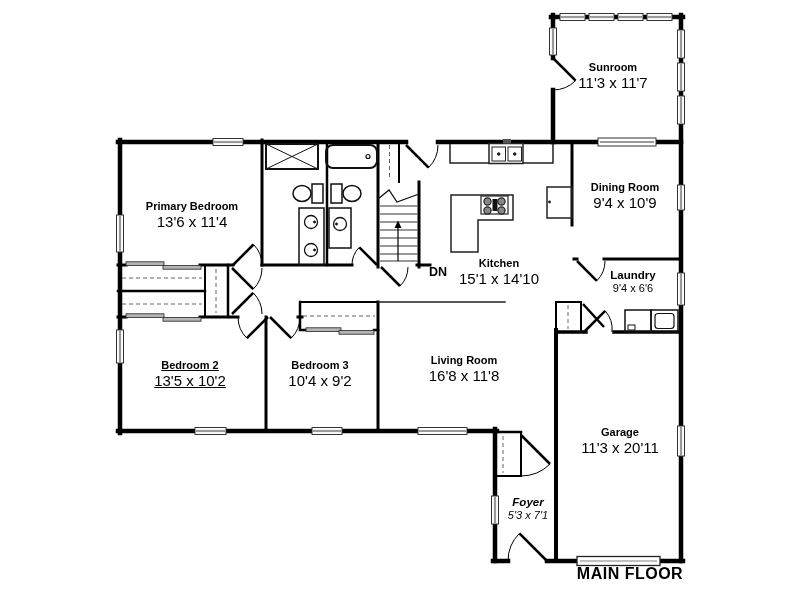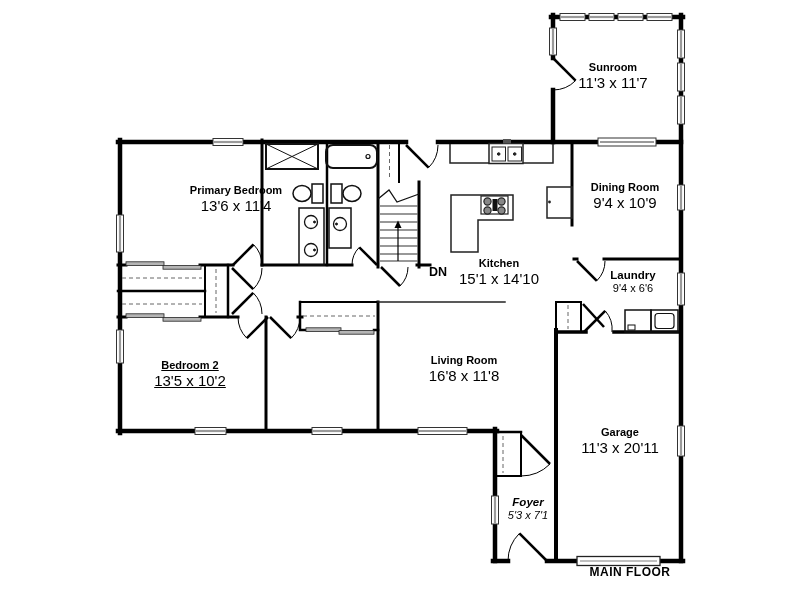--- a/index.html
+++ b/index.html
@@ -5,21 +5,21 @@
   html,body{margin:0;padding:0;background:#fff;}
   .plan{position:relative;width:800px;height:600px;background:#fff;overflow:hidden;
         font-family:"Liberation Sans",sans-serif;color:#000;}
   .plan svg{position:absolute;left:0;top:0;}
   .lbl{position:absolute;transform:translateX(-50%);text-align:center;white-space:nowrap;line-height:1.15;}
   .room-name{font-weight:bold;font-size:11px;}
   .room-dims{font-size:15px;}
   .small .room-name{font-size:11.5px;}
   .small .room-dims{font-size:11px;}
   .dn-label{position:absolute;transform:translateX(-50%);font-size:12.5px;font-weight:600;white-space:nowrap;}
-  .plan-title{position:absolute;transform:translateX(-50%);font-weight:bold;font-size:12px;letter-spacing:.5px;white-space:nowrap;}
+  .plan-title{position:absolute;transform:translateX(-50%);font-weight:bold;font-size:16px;letter-spacing:.5px;white-space:nowrap;}
 </style>
 </head>
 <body>
 
 <div class="plan">
 
 <svg width="800" height="600" viewBox="0 0 800 600">
 
   <g stroke="#000" stroke-width="4.5" stroke-linecap="square" fill="none">
     <path d="M118,142 H406 M438,142 H681"></path>
@@ -300,21 +300,21 @@
           <rect x="625" y="310" width="26" height="22" stroke-width="1.5"></rect>
           <rect x="628" y="325" width="7" height="5" stroke-width="1"></rect>
         </g>
     <g>
           <rect x="651" y="310" width="27" height="22" stroke-width="1.5"></rect>
           <rect x="655" y="313.5" width="19" height="15" rx="3" stroke-width="1.2"></rect>
         </g>
   </g>
 </svg>
 
-  <div class="lbl" style="left:192px;top:184px;margin-left:44px;">
+  <div class="lbl" style="left:192px;top:200px;">
     <div class="room-name">Primary Bedroom</div>
     <div class="room-dims">13'6 x 11'4</div>
   </div>
   <div class="lbl" style="left:613px;top:61px;">
     <div class="room-name">Sunroom</div>
     <div class="room-dims">11'3 x 11'7</div>
   </div>
   <div class="lbl" style="left:625px;top:181px;">
     <div class="room-name">Dining Room</div>
     <div class="room-dims">9'4 x 10'9</div>
@@ -324,20 +324,24 @@
     <div class="room-dims">15'1 x 14'10</div>
   </div>
   <div class="lbl small" style="left:633px;top:269px;text-align:center;">
     <div class="room-name">Laundry</div>
     <div class="room-dims">9'4 x 6'6</div>
   </div>
   <div class="lbl" style="left:190px;top:359px;text-decoration:underline;">
     <div class="room-name">Bedroom 2</div>
     <div class="room-dims">13'5 x 10'2</div>
   </div>
+  <div class="lbl" style="left:320px;top:359px;">
+    <div class="room-name">Bedroom 3</div>
+    <div class="room-dims">10'4 x 9'2</div>
+  </div>
   <div class="lbl" style="left:464px;top:354px;">
     <div class="room-name">Living Room</div>
     <div class="room-dims">16'8 x 11'8</div>
   </div>
   <div class="lbl" style="left:620px;top:426px;">
     <div class="room-name">Garage</div>
     <div class="room-dims">11'3 x 20'11</div>
   </div>
   <div class="lbl small" style="left:528px;top:496px;font-style:italic;">
     <div class="room-name">Foyer</div>

